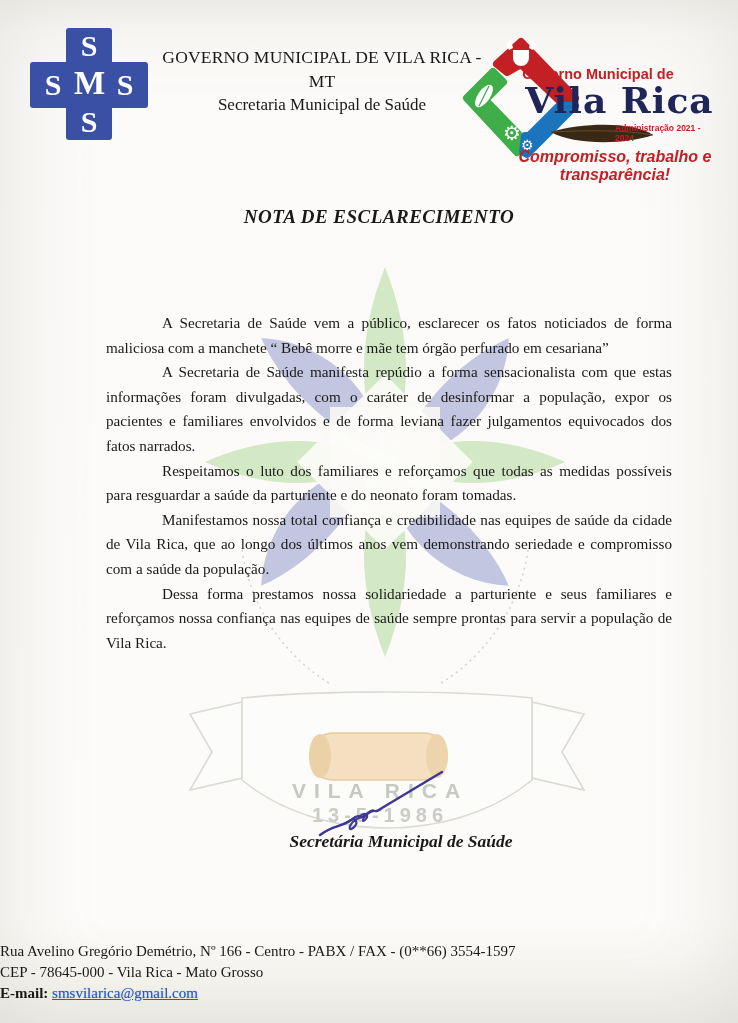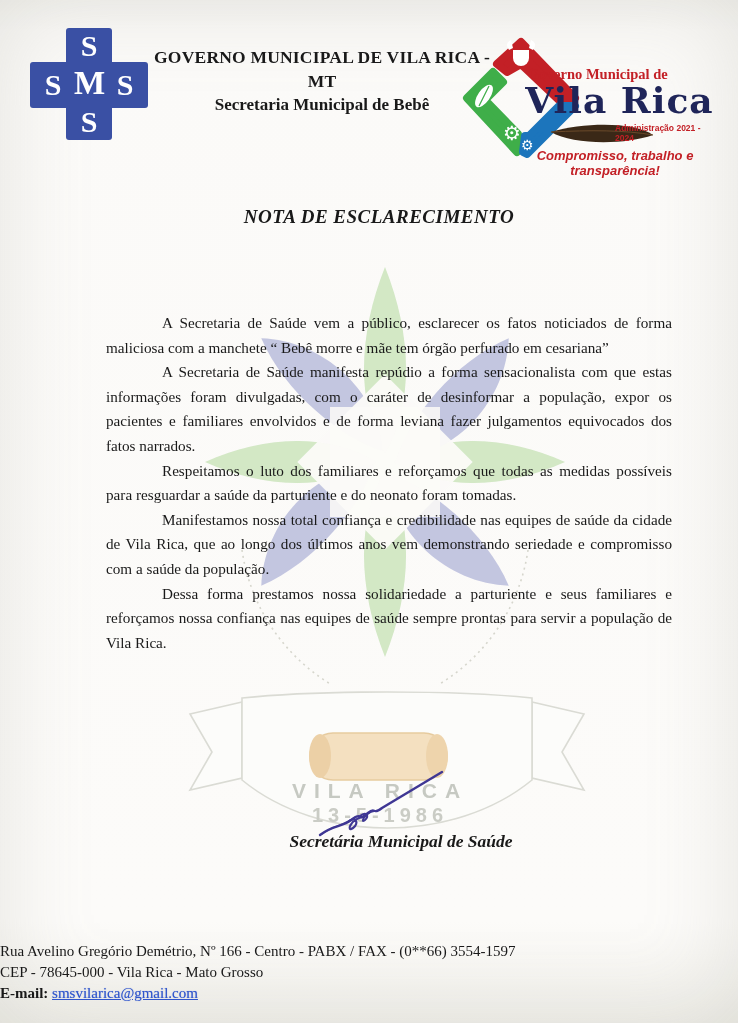--- a/index.html
+++ b/index.html
@@ -13,35 +13,35 @@
   .sms-logo{position:absolute;left:30px;top:28px;width:118px;height:112px;}
   .sms-cross{position:absolute;inset:0;}
   .sms-cross .v{position:absolute;left:36px;top:0;width:46px;height:112px;background:#3a50a4;border-radius:3px;}
   .sms-cross .h{position:absolute;left:0;top:34px;width:118px;height:46px;background:#3a50a4;border-radius:3px;}
   .sms-letter{position:absolute;color:#fff;font-family:"Liberation Serif",serif;font-weight:bold;font-size:30px;line-height:30px;text-align:center;width:30px;}
   .sms-top{left:44px;top:3px;}
   .sms-left{left:8px;top:42px;}
   .sms-mid{left:44px;top:40px;font-size:33px;}
   .sms-right{left:80px;top:42px;}
   .sms-bottom{left:44px;top:79px;}
-  .org-block{position:absolute;left:148px;top:45px;width:348px;text-align:center;font-weight:bold;line-height:24px;}
+  .org-block{position:absolute;left:148px;top:45px;width:348px;text-align:center;font-weight:normal;line-height:24px;}
   .org-line1{font-size:17.5px;letter-spacing:.2px;}
   .org-line2{font-size:17px;}
   .org-line3{font-size:15.5px;}
   
   .crest{position:absolute;left:455px;top:26px;width:270px;height:145px;}
   .crest svg{position:absolute;left:0;top:0;}
   .crest-tagline{position:absolute;left:58px;top:40px;width:170px;text-align:center;color:#c32026;
-    font-family:Liberation Serif, serif;font-weight:bold;font-size:14.5px;}
+    font-family:Liberation Sans, sans-serif;font-weight:bold;font-size:14.5px;}
   .crest-city{position:absolute;left:62px;top:53px;width:205px;text-align:center;color:#1f2559;
     font-family:"DejaVu Serif",serif;font-weight:bold;font-size:36px;letter-spacing:1px;}
   .crest-admin{position:absolute;left:160px;top:97px;width:100px;text-align:left;color:#c32026;
     font-family:"Liberation Sans",sans-serif;font-weight:bold;font-size:8.5px;}
   .crest-slogan{position:absolute;left:60px;top:122px;width:200px;text-align:center;color:#c32026;
-    font-family:"Liberation Sans",sans-serif;font-weight:bold;font-style:italic;font-size:13px;}
+    font-family:"Liberation Sans",sans-serif;font-weight:bold;font-style:italic;font-size:16px;}
   
   .doc-title{position:absolute;left:0;right:0;top:206px;text-align:center;transform:translateX(10px);
     font-weight:bold;font-style:italic;font-size:19px;letter-spacing:.5px;z-index:3;}
   .doc-body{position:absolute;left:90px;top:311px;width:566px;z-index:2;
     font-size:15.2px;line-height:24.6px;text-align:justify;margin-left:16px;}
   .doc-body p{margin:0;text-indent:56px;}
   
   .watermark{position:absolute;left:180px;top:250px;width:420px;height:600px;z-index:0;}
   .stamp-city{position:absolute;left:280px;top:779px;width:200px;text-align:center;z-index:1;
     font-family:"Liberation Sans",sans-serif;font-weight:bold;font-size:21px;letter-spacing:8px;color:#c6c9c2;}
@@ -105,21 +105,21 @@
     </div>
     <div class="sms-letter sms-top">S</div>
     <div class="sms-letter sms-left">S</div>
     <div class="sms-letter sms-mid">M</div>
     <div class="sms-letter sms-right">S</div>
     <div class="sms-letter sms-bottom">S</div>
   </div>
 
   <div class="org-block">
     <div class="org-line1">GOVERNO MUNICIPAL DE VILA RICA - MT</div>
-    <div class="org-line2">Secretaria Municipal de Bebê</div>
+    <div class="org-line2">Secretaria Municipal de Saúde</div>
   </div>
 
   <div class="crest">
     <svg width="270" height="145" viewBox="0 0 270 145" aria-hidden="true">
 
       <g>
         <g fill="#c32026" stroke="#c32026" stroke-width="8" stroke-linejoin="round">
           <path d="M42,38 L66,16 L120,72 L104,74 L66,38 L52,46 Z"></path>
         </g>
         <g fill="#3fae49" stroke="#3fae49" stroke-width="8" stroke-linejoin="round">

